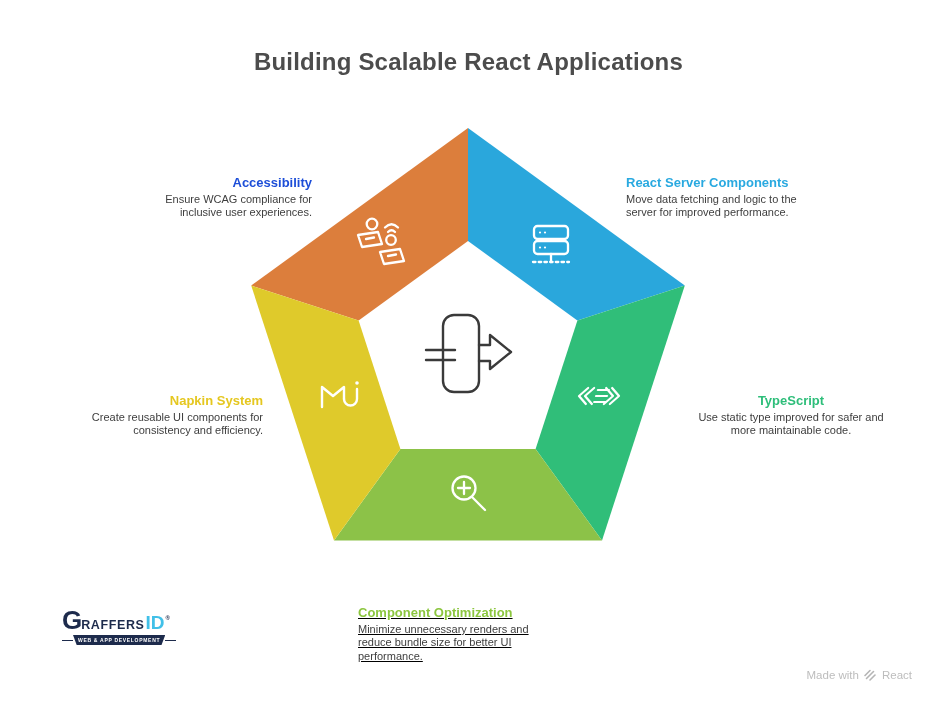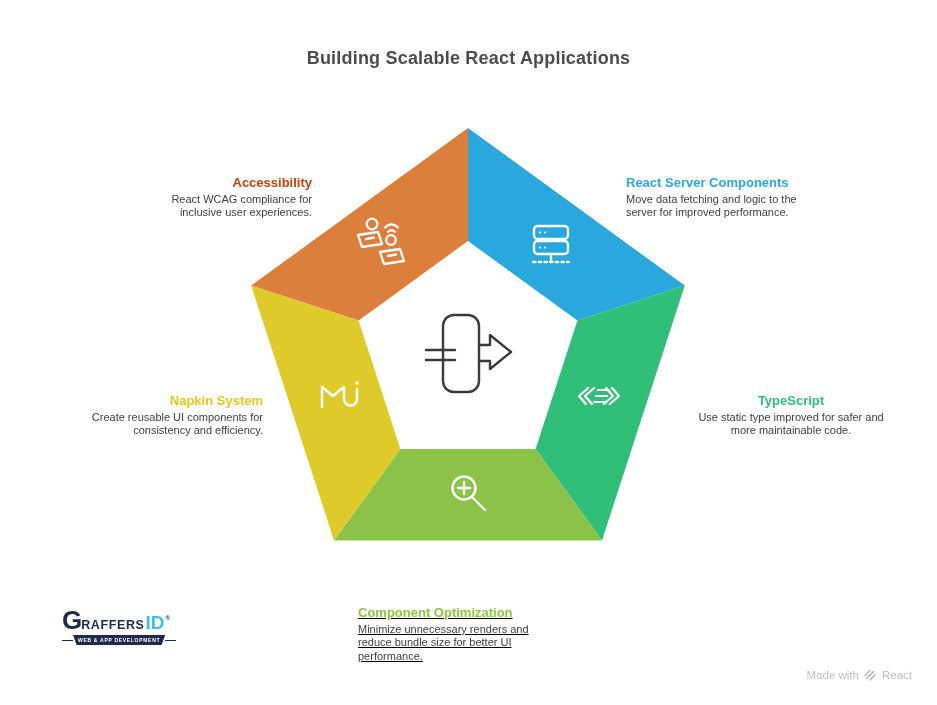--- a/index.html
+++ b/index.html
@@ -1,19 +1,19 @@
 <!DOCTYPE html>
 <html><head>
 <meta charset="utf-8">
 <style>
   html,body{margin:0;padding:0;background:#fff;}
   .stage{position:relative;width:937px;height:705px;background:#ffffff;overflow:hidden;
          font-family:"Liberation Sans",sans-serif;}
   .title{position:absolute;top:48px;left:0;width:100%;text-align:center;
-         font-size:18px;font-weight:bold;color:#4c4c4c;letter-spacing:.2px;}
+         font-size:24px;font-weight:bold;color:#4c4c4c;letter-spacing:.2px;}
   .diagram-svg{position:absolute;left:0;top:0;}
   .callout{position:absolute;}
   .callout h2{margin:0 0 2px 0;font-size:13px;font-weight:bold;line-height:1.15;}
   .callout p{margin:0;font-size:11px;line-height:1.22;color:#3E3E3E;white-space:pre-line;}
   .co-accessibility{left:100px;top:176px;width:212px;text-align:right;}
   .co-rsc{left:626px;top:176px;width:236px;text-align:left;}
   .co-typescript{left:678px;top:394px;width:226px;text-align:center;}
   .co-design{left:55px;top:394px;width:208px;text-align:right;}
   .co-optimization{left:358px;top:606px;width:220px;text-align:left;text-decoration:underline;}
   .logo{position:absolute;left:62px;top:607px;width:120px;}
@@ -93,22 +93,22 @@
 
     <g transform="translate(468,356)" fill="none" stroke-width="2.4" stroke-linecap="round" stroke-linejoin="round" stroke="#3A3A3A">
       <rect x="-25" y="-41" width="36" height="77" rx="11"></rect>
       <path d="M-42,-6 L-13,-6"></path>
       <path d="M-42,4 L-13,4"></path>
       <path d="M11,-11 L22,-11 L22,-21 L43,-4 L22,13 L22,5 L11,5"></path>
     </g>
   </svg>
 
   <div class="callout co-accessibility">
-    <h2 style="color: #c2410c;">Accessibility</h2>
-    <p>React WCAG compliance for
+    <h2 style="color: #1d4ed8;">Accessibility</h2>
+    <p>Ensure WCAG compliance for
 inclusive user experiences.</p>
   </div>
 
   <div class="callout co-rsc">
     <h2 style="color: rgb(41, 169, 224);">React Server Components</h2>
     <p>Move data fetching and logic to the
 server for improved performance.</p>
   </div>
 
   <div class="callout co-typescript">

